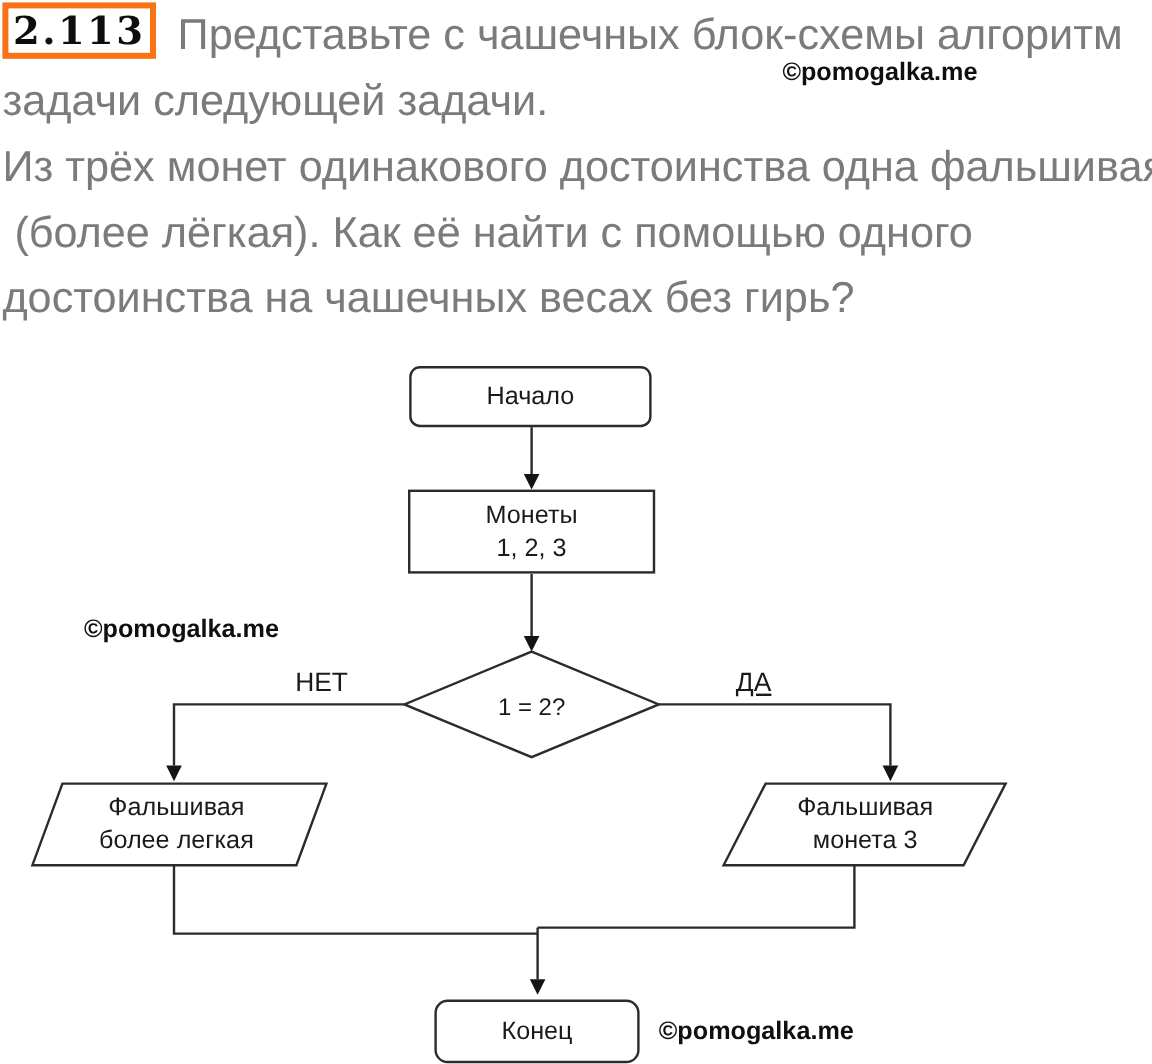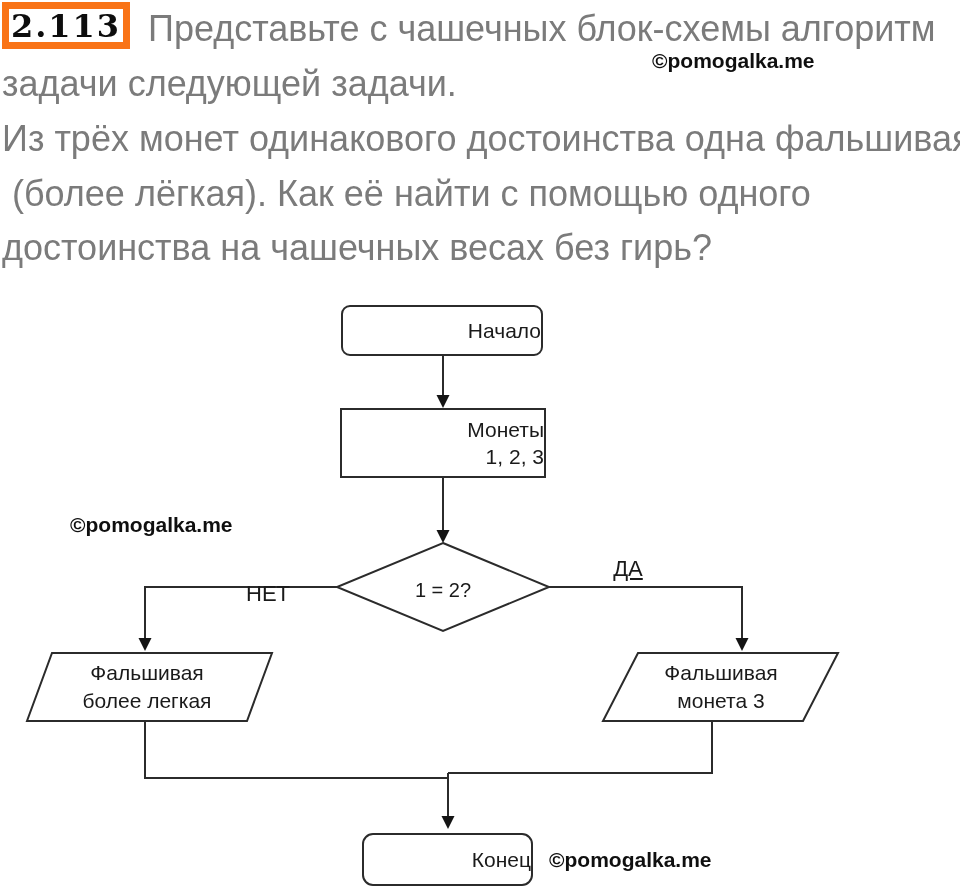--- a/index.html
+++ b/index.html
@@ -10,21 +10,21 @@
     height: 887px;
     background: #ffffff;
     overflow: hidden;
     font-family: "Liberation Sans", sans-serif;
   }
   
   .num-box {
     position: absolute;
     left: 2px; top: 2px;
     width: 128px; height: 47px;
-    border: 7px solid #f97316;
+    border: 5px solid #f97316;
     display: flex; align-items: center; justify-content: center;
     font-family: "DejaVu Serif", "Liberation Serif", serif;
     font-weight: bold;
     font-size: 32px;
     letter-spacing: 2px;
     color: #0d0d0d;
     background: #ffffff;
   }
   .tline {
     position: absolute;
@@ -50,39 +50,39 @@
   .wm-mid    { left: 70px;  top: 513px; }
   .wm-bottom { left: 549px; top: 848px; }
   
   .flow-svg { position: absolute; left: 0; top: 0; }
   .node {
     position: absolute;
     background: #ffffff;
     border: 2px solid #2b2b2b;
     display: flex;
     flex-direction: column;
-    align-items: flex-end;
+    align-items: center;
     justify-content: center;
     font-size: 21px;
     line-height: 27px;
     color: #1a1a1a;
     text-align: center;
   }
   .node-start { left: 341px; top: 305px; width: 202px; height: 51px; border-radius: 9px; }
   .node-input { left: 340px; top: 408px; width: 206px; height: 70px; }
   .node-end   { left: 362px; top: 833px; width: 171px; height: 53px; border-radius: 11px; }
   .flow-label {
     position: absolute;
     font-size: 21px;
     line-height: 28px;
     color: #1a1a1a;
     text-align: center;
   }
   .lbl-decision { left: 383px; top: 576px; width: 120px; font-size: 20px; }
-  .lbl-no  { left: 213px; top: 580px; width: 110px; font-size: 22px; }
+  .lbl-no  { left: 213px; top: 555px; width: 110px; font-size: 22px; }
   .lbl-yes { left: 573px; top: 555px; width: 110px; font-size: 22px; text-decoration: underline; }
   .lbl-out-left  { left: 47px;  top: 659px; width: 200px; }
   .lbl-out-right { left: 621px; top: 659px; width: 200px; }
   .conn { stroke: #2b2b2b; stroke-width: 2; fill: none; }
   .shape { stroke: #2b2b2b; stroke-width: 2; fill: #ffffff; }
   .ah { fill: #141414; stroke: none; }
 </style>
 </head>
 <body>
 

